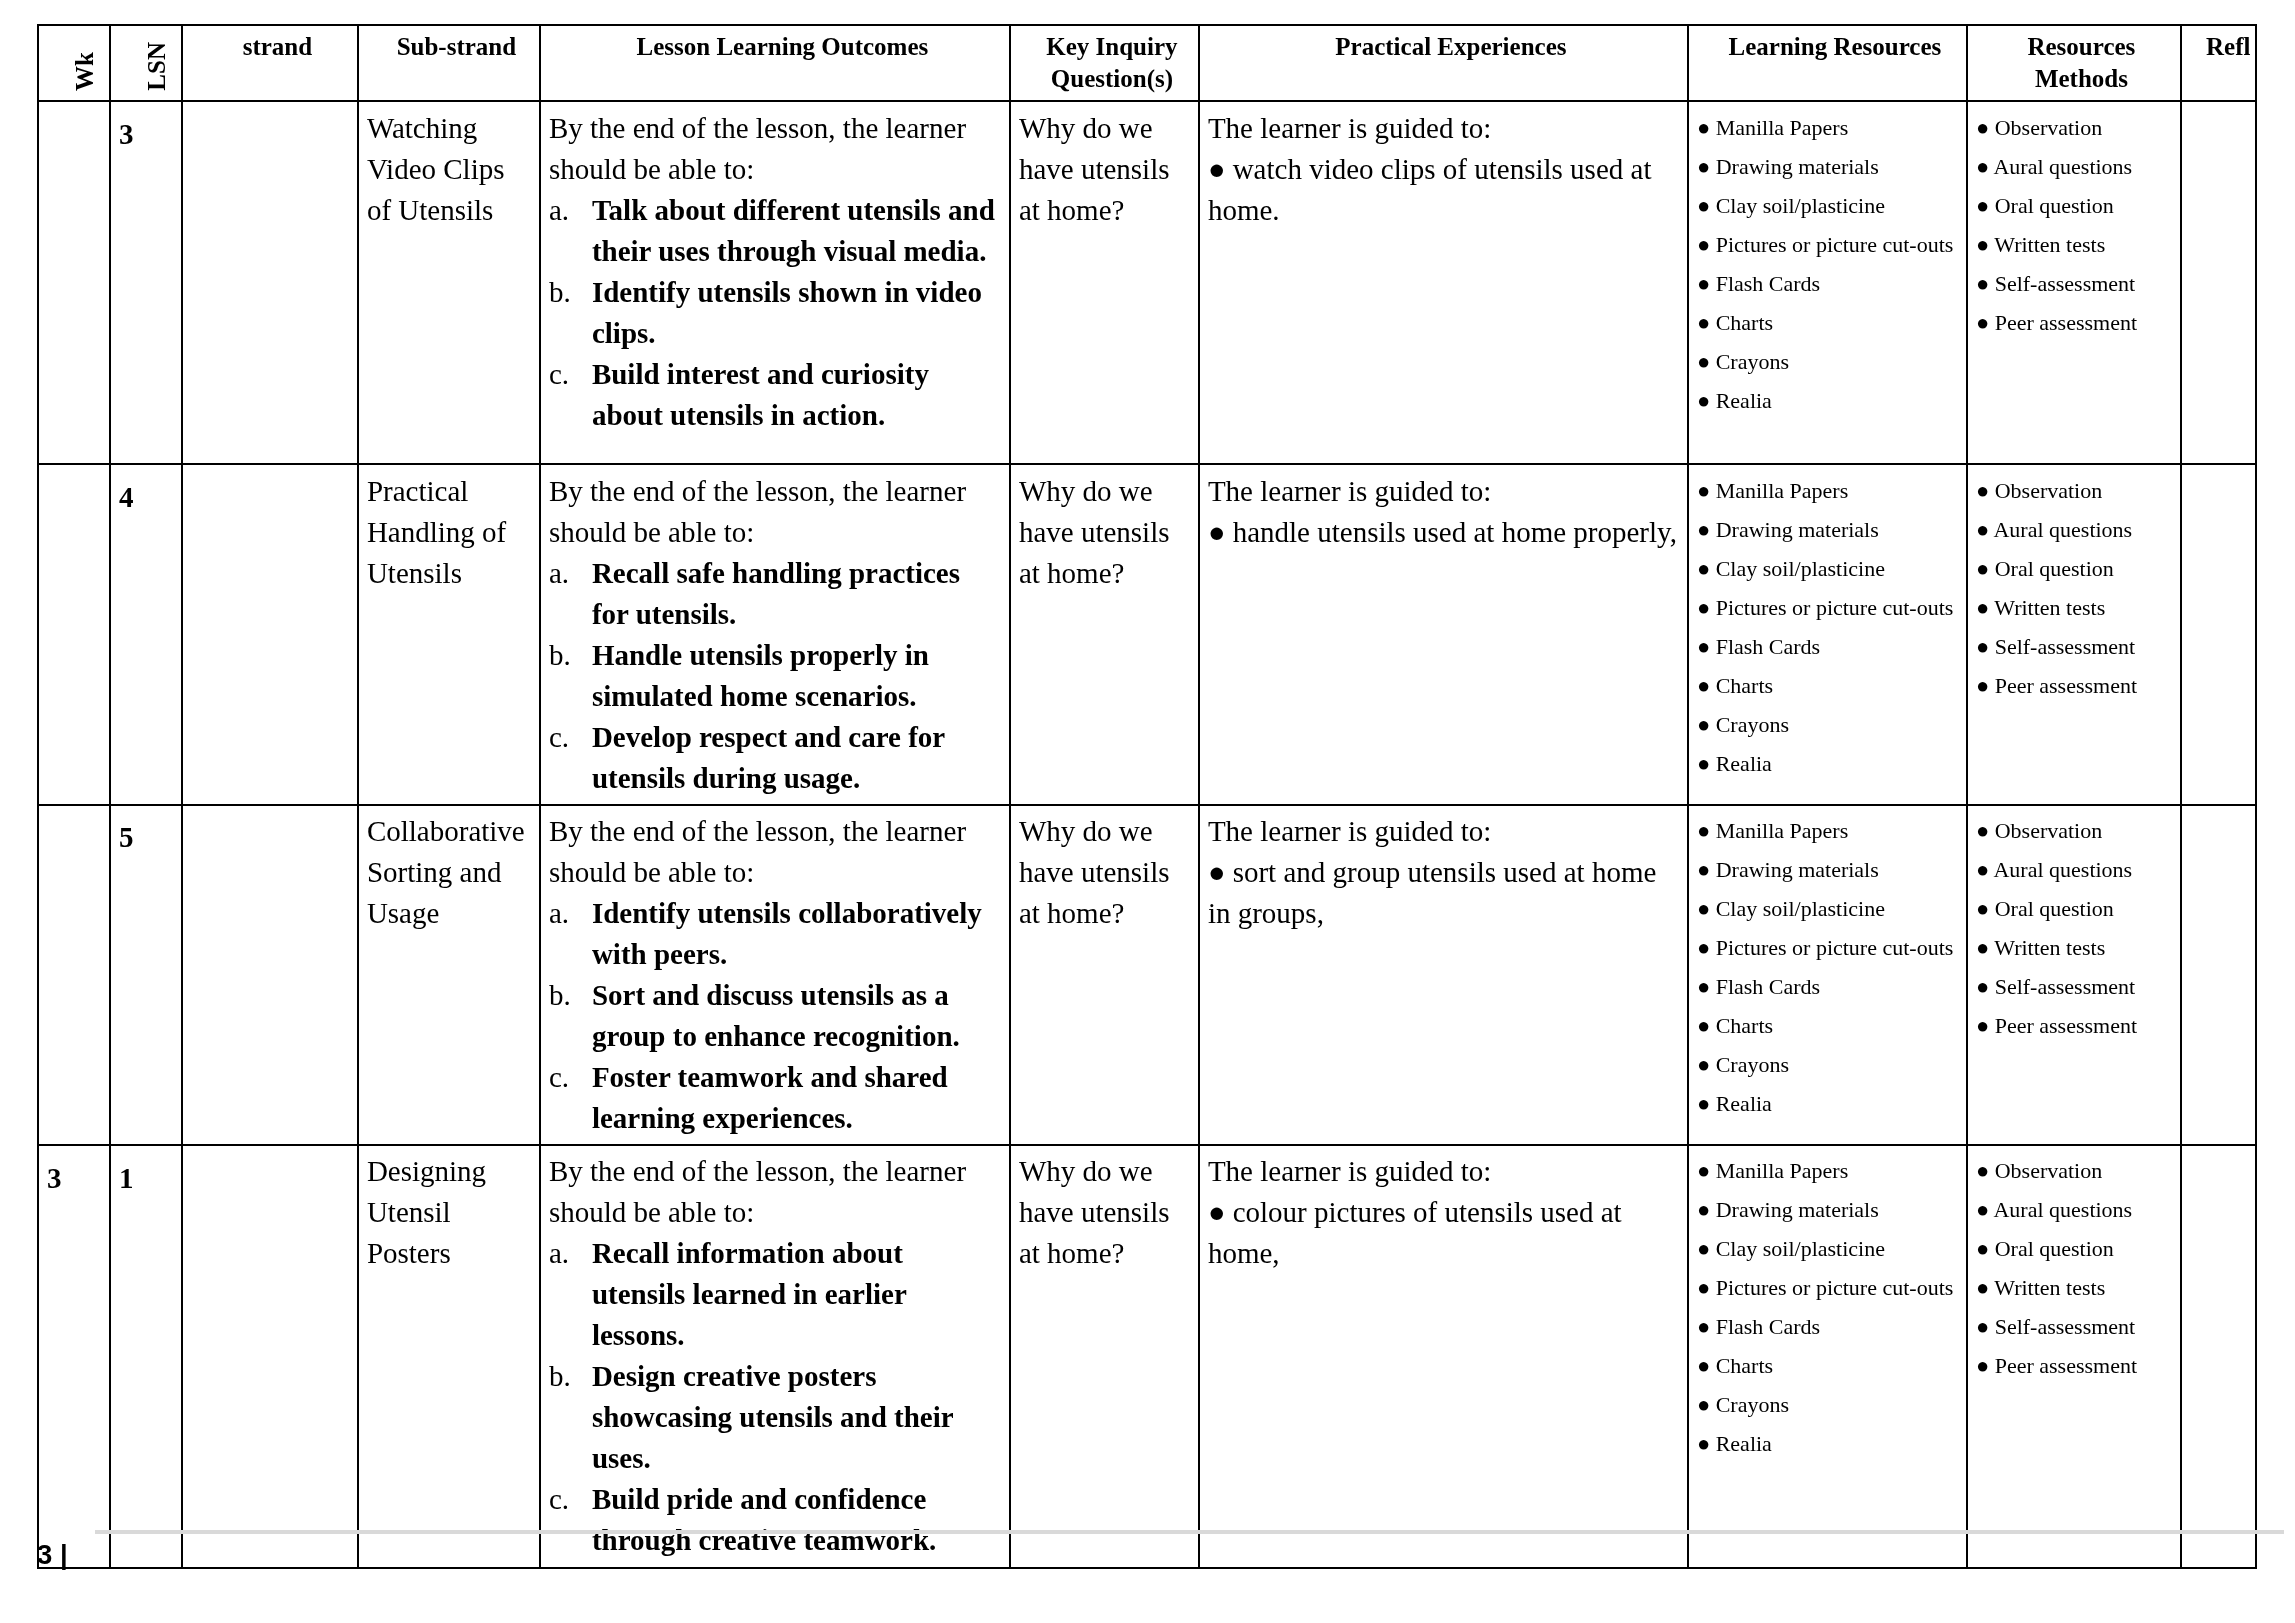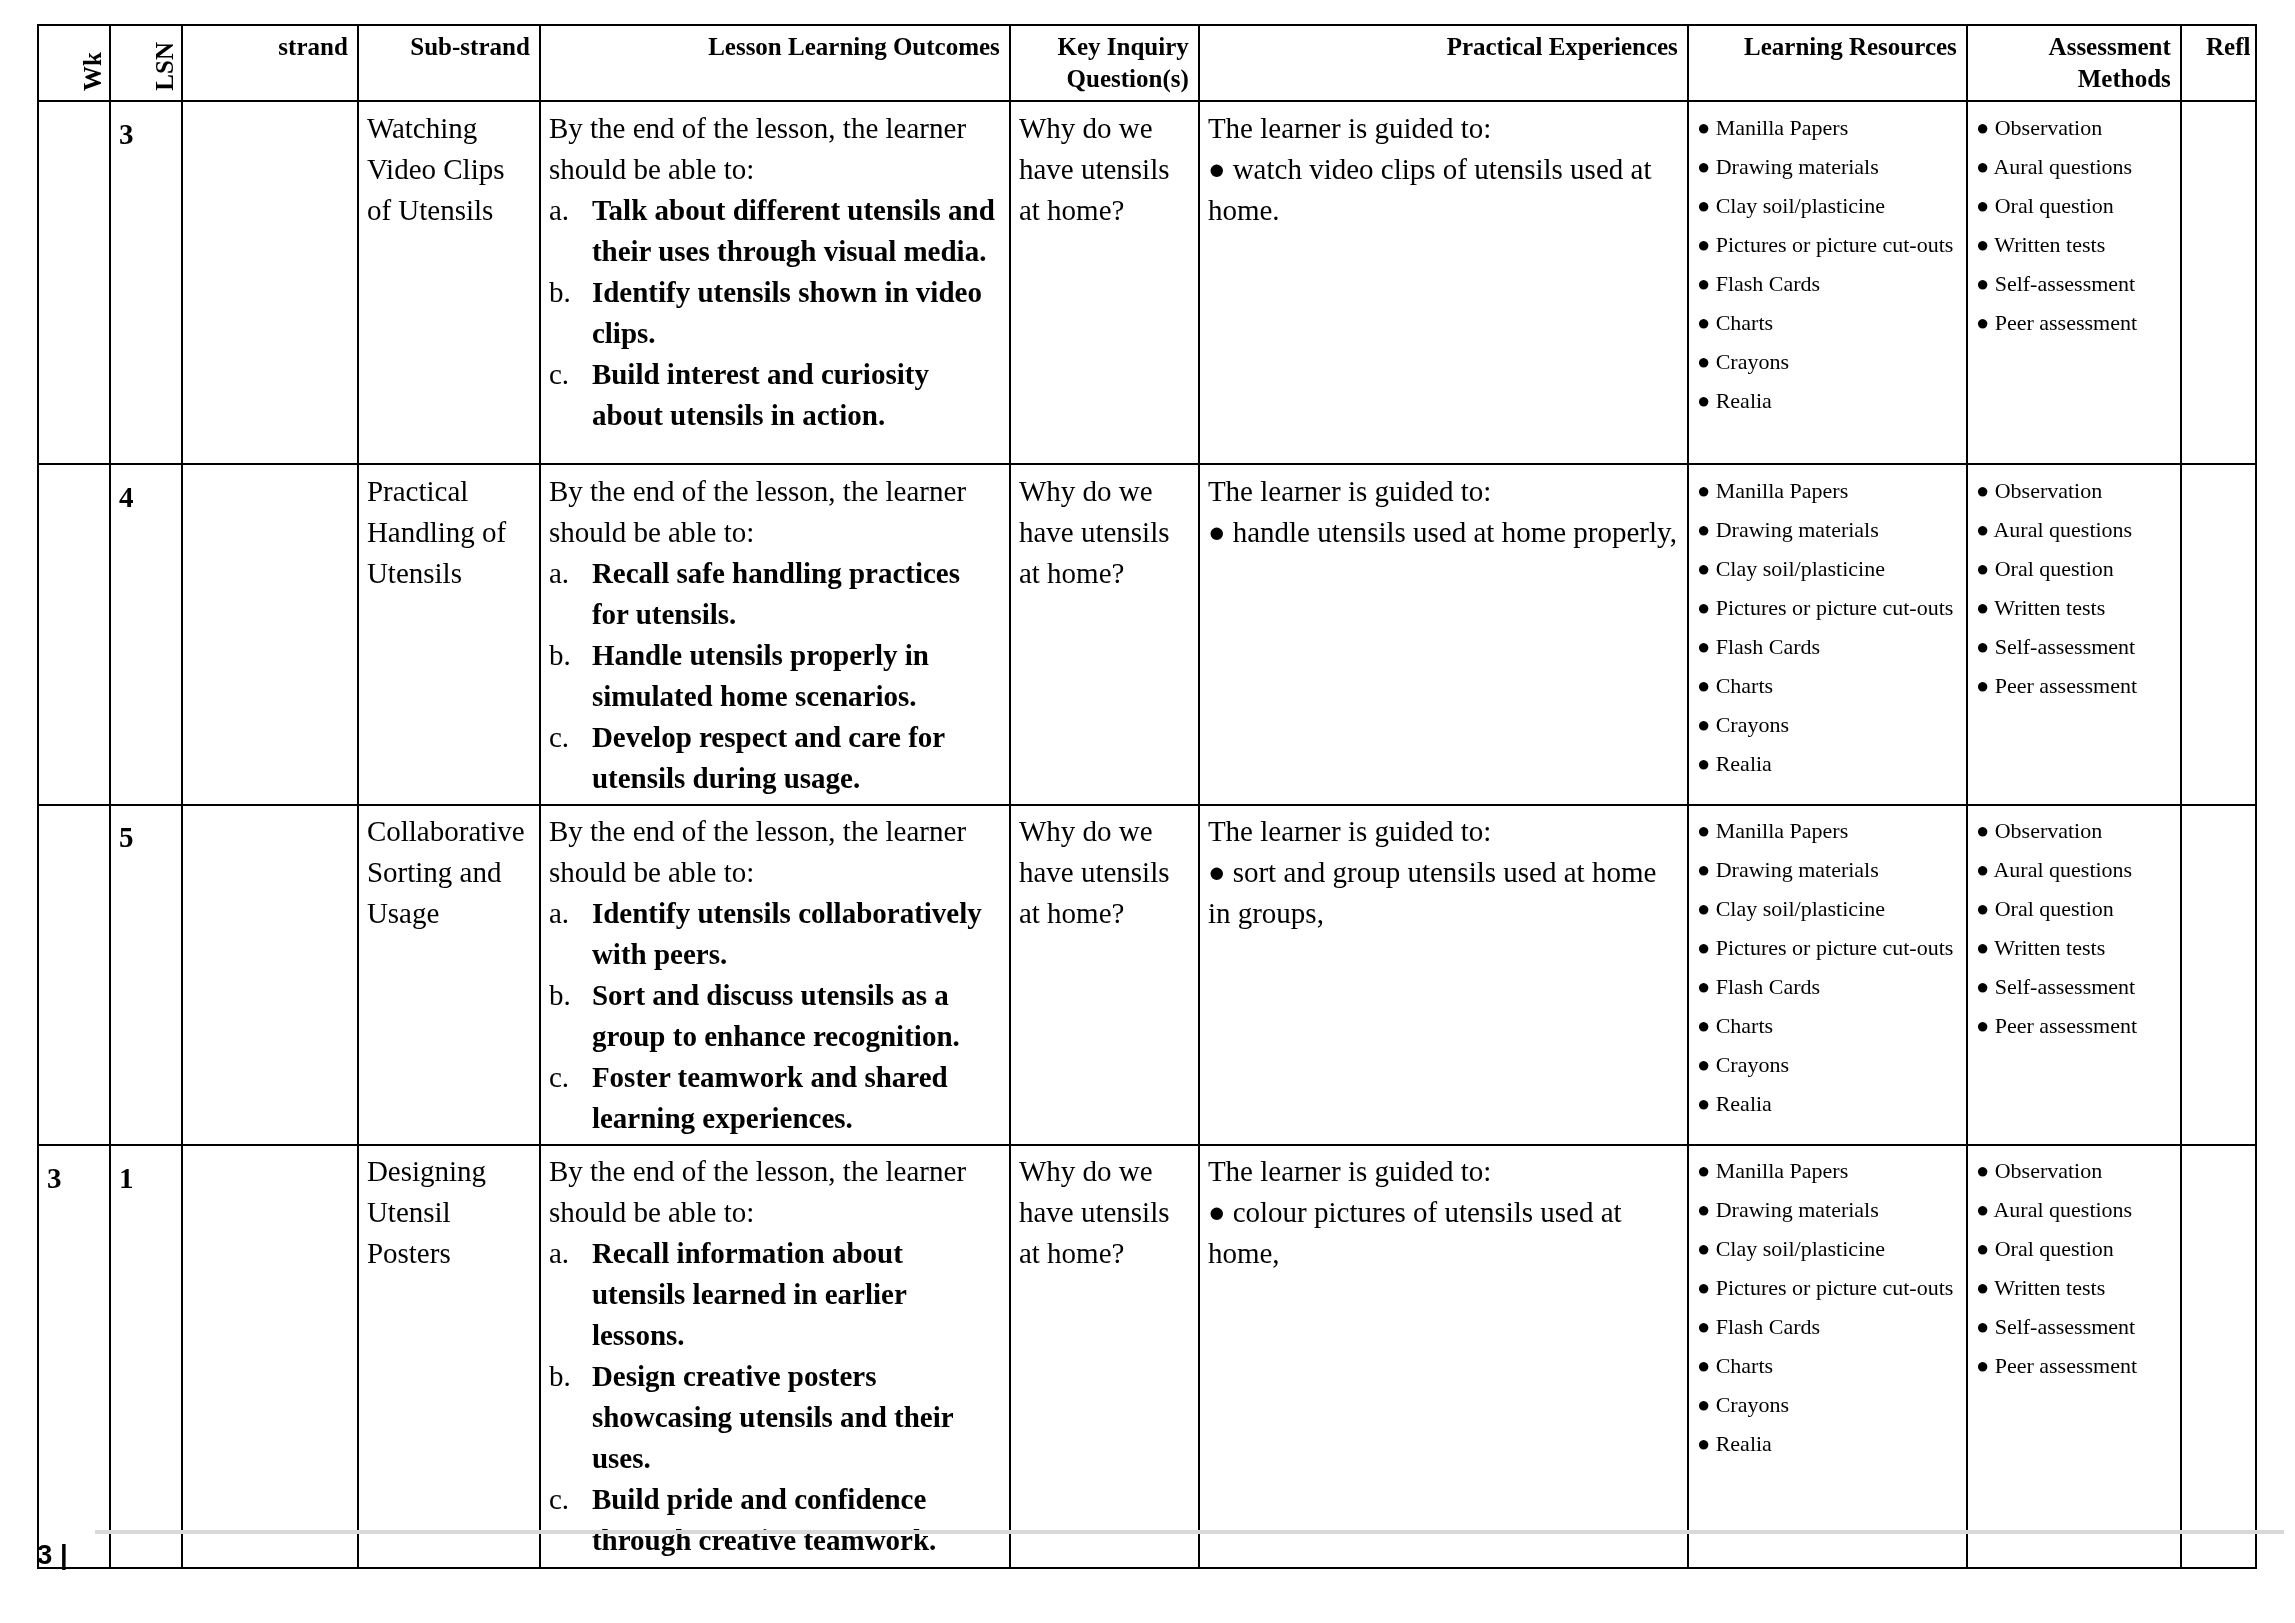--- a/index.html
+++ b/index.html
@@ -20,21 +20,21 @@
   .sow td, .sow th {
     border:2.6px solid #000;
     vertical-align:top;
     padding:5.2px 9.2px 5.2px 7.9px;
     overflow:hidden;
   }
   .sow thead th {
     font-size:25px;
     line-height:1.28;
     font-weight:bold;
-    text-align:right;
+    text-align:center;
     padding-left:24px;
   }
   .sow thead tr { height:72px; }
   th.vhead { vertical-align:bottom; padding:2.6px 3.9px 1.3px 3.9px; }
   .vert {
     display:inline-block;
     writing-mode:vertical-rl;
     transform:rotate(180deg);
     font-weight:bold;
     font-size:25px;
@@ -81,21 +81,21 @@
     <thead>
       <tr>
         <th class="vhead"><span class="vert">Wk</span></th>
         <th class="vhead"><span class="vert">LSN</span></th>
         <th>strand</th>
         <th>Sub-strand</th>
         <th>Lesson Learning Outcomes</th>
         <th>Key Inquiry Question(s)</th>
         <th>Practical Experiences</th>
         <th>Learning Resources</th>
-        <th>Assessment Methods</th>
+        <th>Resources Methods</th>
         <th>Refl</th>
       </tr>
     </thead>
     <tbody>
 
       <tr style="height:363px">
         <td>
             <div class="num"></div>
           </td>
         <td>

